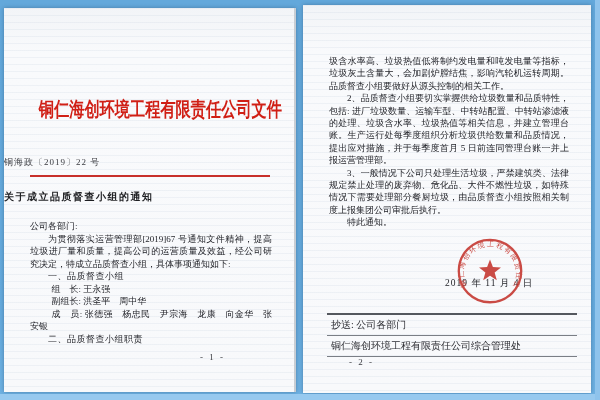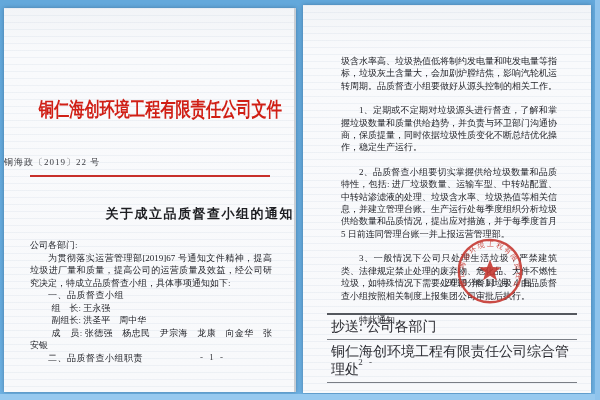--- a/index.html
+++ b/index.html
@@ -29,40 +29,40 @@
   
   .red-header{
     margin-top:88px;width:100%;text-align:center;
     font-size:20px;font-weight:bold;color:#d01f15;
     transform:scaleX(0.76);transform-origin:center;
     white-space:nowrap;letter-spacing:0px;
     font-family:"Liberation Sans","DejaVu Sans",sans-serif;
   }
   .doc-no{margin-top:33px;text-align:left;font-size:9px;color:#3a3b40;letter-spacing:1px;}
   .red-rule{margin:6px 24px 0 26px;height:2px;background:#c8302a;}
-  .doc-title{margin-top:28px;text-align:right;font-size:13px;font-weight:bold;letter-spacing:1.5px;color:#1d1e22;}
+  .doc-title{margin-top:13px;text-align:left;font-size:10px;font-weight:bold;letter-spacing:1.5px;color:#1d1e22;}
   .body1{margin:16px 22px 0 26px;font-size:9px;line-height:12.5px;text-align:justify;}
   .body1 p{margin:0;}
   .p-indent{text-indent:2em;}
   .p-role{text-indent:2.4em;}
   .p-bold{font-weight:normal;letter-spacing:0.5px;}
   .pagenum{position:absolute;font-size:9px;color:#3a3b40;letter-spacing:2px;}
   .pagenum-1{left:196px;top:344px;}
   .pagenum-2{left:46px;top:352px;}
 
   
   .body2{margin:50px 22px 0 26px;font-size:9px;line-height:12.4px;text-align:justify;}
-  .body2 p{margin:12px;}
+  .body2 p{margin:0;}
 
   .seal{position:absolute;left:150px;top:229px;width:74px;height:74px;opacity:0.88;}
   .seal-date{
     position:absolute;left:142px;top:272px;width:120px;
     font-size:9.5px;color:#26272c;letter-spacing:1px;white-space:nowrap;
   }
-  .footer{position:absolute;left:24px;right:14px;top:308px;font-size:14px;color:#2c2d33;}
+  .footer{position:absolute;left:24px;right:14px;top:308px;font-size:10px;color:#2c2d33;}
   .footer .rule-thick{height:2px;background:#54585e;}
   .footer .rule-thin{height:1px;background:#7a7e85;}
   .footer .cc-row{padding:3px 0 3px 4px;}
   .footer .issue-row{display:flex;justify-content:space-between;padding:3px 2px 3px 4px;}
 </style>
 </head>
 <body>
 
 <div class="photo">
 
@@ -79,21 +79,20 @@
       <p class="p-role">副组长: 洪圣平　周中华</p>
       <p class="p-role">成　员: 张德强　杨忠民　尹宗海　龙康　向金华　张安银</p>
       <p class="p-indent p-bold">二、品质督查小组职责</p>
     </div>
     <div class="pagenum pagenum-1">- 1 -</div>
   </div>
 
   <div class="page page-right">
     <div class="body2">
       <p>圾含水率高、垃圾热值低将制约发电量和吨发电量等指标，垃圾灰土含量大，会加剧炉膛结焦，影响汽轮机运转周期。品质督查小组要做好从源头控制的相关工作。</p>
-      <p class="p-indent">1、定期或不定期对垃圾源头进行督查，了解和掌握垃圾数量和质量供给趋势，并负责与环卫部门沟通协商，保质提量，同时依据垃圾性质变化不断总结优化操作，稳定生产运行。</p>
       <p class="p-indent">2、品质督查小组要切实掌握供给垃圾数量和品质特性，包括: 进厂垃圾数量、运输车型、中转站配置、中转站渗滤液的处理、垃圾含水率、垃圾热值等相关信息，并建立管理台账。生产运行处每季度组织分析垃圾供给数量和品质情况，提出应对措施，并于每季度首月 5 日前连同管理台账一并上报运营管理部。</p>
       <p class="p-indent">3、一般情况下公司只处理生活垃圾，严禁建筑类、法律规定禁止处理的废弃物、危化品、大件不燃性垃圾，如特殊情况下需要处理部分餐厨垃圾，由品质督查小组按照相关制度上报集团公司审批后执行。</p>
       <p class="p-indent">特此通知。</p>
     </div>
 
     <div class="seal-date">2019 年 11 月 4 日</div>
 
     <svg class="seal" viewBox="0 0 64 64">
       <defs>
         <path id="sealArc" d="M 12.5,46 A 23,23 0 1 1 51.5,46" fill="none"></path>

